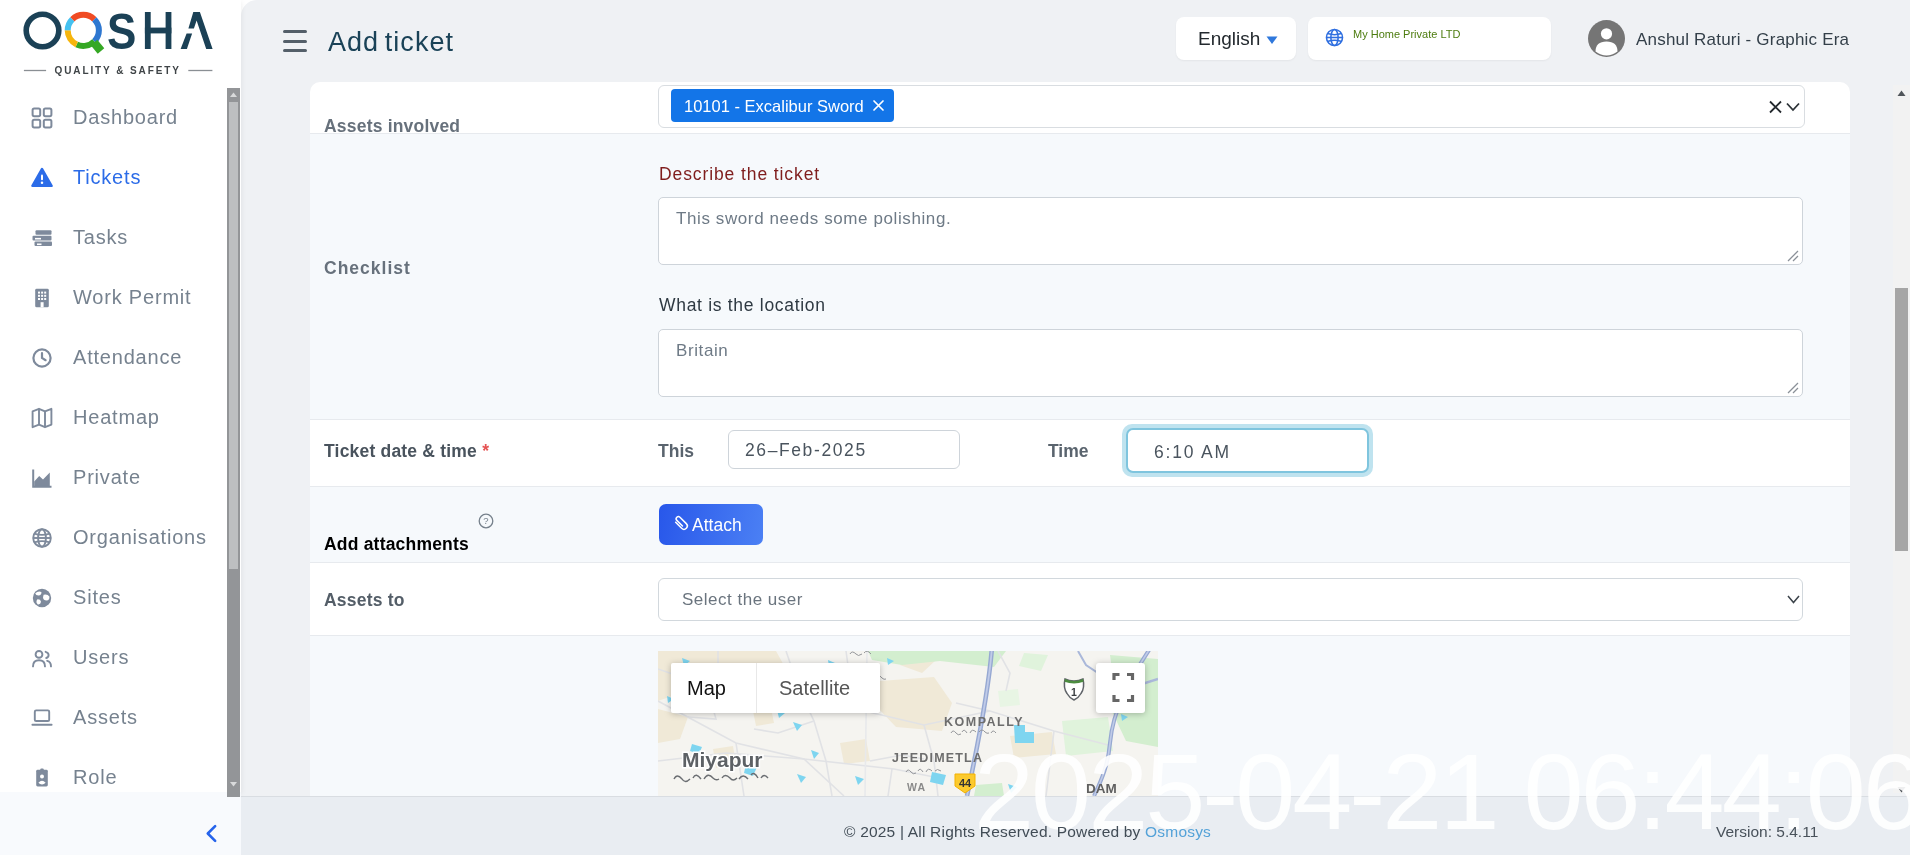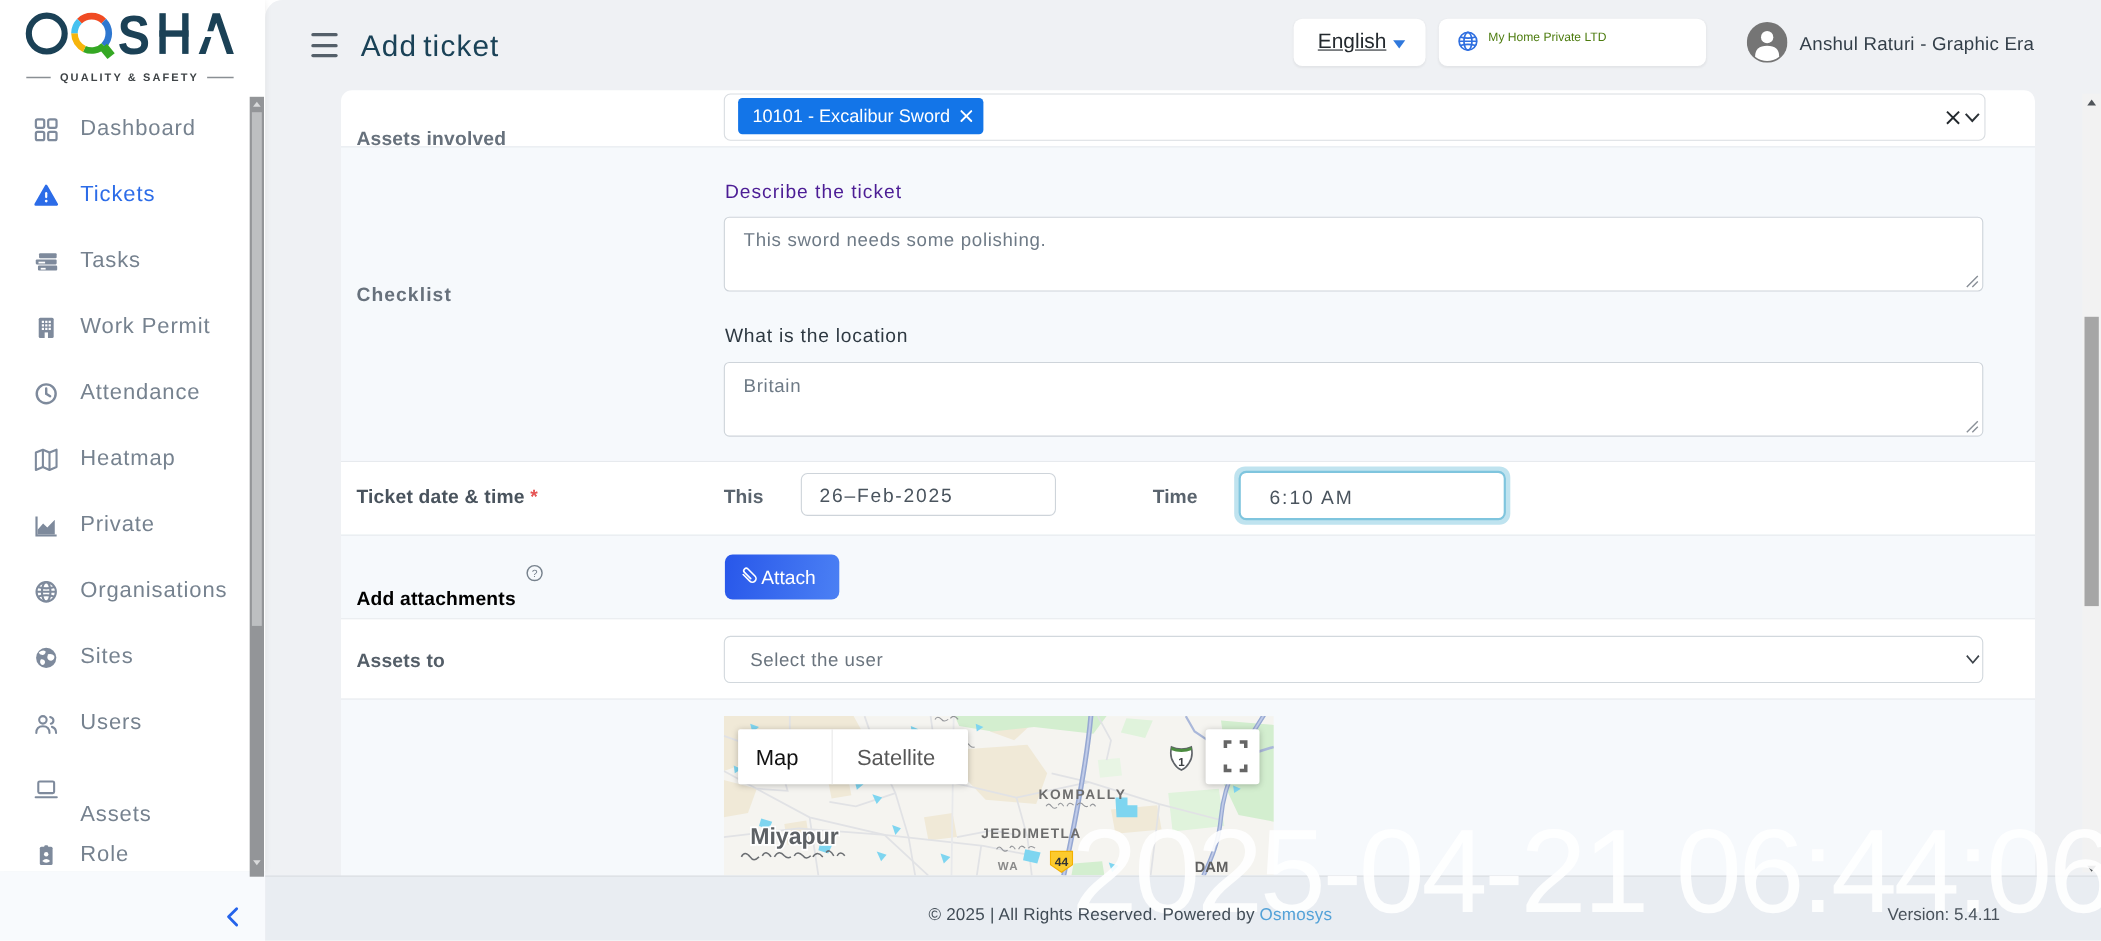--- a/index.html
+++ b/index.html
@@ -27,21 +27,21 @@
 <div class="row-line" style="top:635px;"></div>
 
 <div class="abs" style="left:283px;top:30px;width:24px;height:22px;">
  <div class="abs" style="left:0;top:0;width:24px;height:3px;background:#545f69;border-radius:2px;"></div>
  <div class="abs" style="left:0;top:9.5px;width:24px;height:3px;background:#545f69;border-radius:2px;"></div>
  <div class="abs" style="left:0;top:19px;width:24px;height:3px;background:#545f69;border-radius:2px;"></div>
 </div>
 <div class="abs" style="left:328px;top:27px;font-size:27px;letter-spacing:1.05px;word-spacing:-3px;color:#1a4257;">Add ticket</div>
 
 <div class="abs" style="left:1176px;top:17px;width:120px;height:43px;background:#fff;border-radius:8px;box-shadow:0 1px 2px rgba(0,0,0,0.05);"></div>
-<div class="abs" style="left:1198px;top:28px;font-size:19px;color:#23292e;text-decoration:underline;">English</div>
+<div class="abs" style="left:1198px;top:28px;font-size:19px;color:#23292e;">English</div>
 <svg class="abs" style="left:1265px;top:35px;" width="14" height="10" viewBox="0 0 14 10">
     <path d="M1.5 1.5 L12.5 1.5 L7 9 Z" fill="#2f78dc"></path>
   </svg>
 
 <div class="abs" style="left:1308px;top:17px;width:243px;height:43px;background:#fff;border-radius:8px;box-shadow:0 1px 2px rgba(0,0,0,0.05);"></div>
 <svg class="abs" style="left:1325px;top:28px;" width="19" height="19" viewBox="0 0 22 22">
     <circle cx="11" cy="11" r="9.3" fill="none" stroke="#2f6fe0" stroke-width="1.8"></circle>
     <ellipse cx="11" cy="11" rx="4.2" ry="9.3" fill="none" stroke="#2f6fe0" stroke-width="1.8"></ellipse>
     <line x1="1.7" y1="11" x2="20.3" y2="11" stroke="#2f6fe0" stroke-width="1.8"></line>
     <path d="M2.8 6.5 Q11 9 19.2 6.5 M2.8 15.5 Q11 13 19.2 15.5" fill="none" stroke="#2f6fe0" stroke-width="1.8"></path>
@@ -63,21 +63,21 @@
     <path d="M3 3 L12 12 M12 3 L3 12" stroke="#fff" stroke-width="1.7" stroke-linecap="round"></path>
   </svg>
 <svg class="abs" style="left:1769px;top:100px;" width="13" height="14" viewBox="0 0 13 14">
     <path d="M1 1.5 L12 12.5 M12 1.5 L1 12.5" stroke="#24292e" stroke-width="1.8"></path>
   </svg>
 <svg class="abs" style="left:1786px;top:102px;" width="14" height="10" viewBox="0 0 14 10">
     <path d="M1 1.5 L7 8 L13 1.5" fill="none" stroke="#2c3237" stroke-width="1.8"></path>
   </svg>
 
 <div class="lbl" style="left:324px;top:258px;letter-spacing:1px;">Checklist</div>
-<div class="abs" style="left:659px;top:164px;font-size:17.5px;color:#4c1d95;letter-spacing:.9px;">Describe the ticket</div>
+<div class="abs" style="left:659px;top:164px;font-size:17.5px;color:#7f1d1d;letter-spacing:.9px;">Describe the ticket</div>
 <div class="inp" style="left:658px;top:197px;width:1145px;height:68px;border-radius:5px;"></div>
 <div class="abs" style="left:676px;top:209px;font-size:17px;color:#6e7a86;letter-spacing:.6px;">This sword needs some polishing.</div>
 <svg class="abs" style="left:1787px;top:250px;" width="12" height="12" viewBox="0 0 12 12">
     <path d="M11 1 L1 11 M11 6 L6 11" stroke="#8a9098" stroke-width="1.3"></path>
   </svg>
 <div class="abs" style="left:659px;top:295px;font-size:17.5px;color:#2e3942;letter-spacing:.7px;">What is the location</div>
 <div class="inp" style="left:658px;top:329px;width:1145px;height:68px;border-radius:5px;"></div>
 <div class="abs" style="left:676px;top:341px;font-size:17px;color:#6e7a86;letter-spacing:.6px;">Britain</div>
 <svg class="abs" style="left:1787px;top:382px;" width="12" height="12" viewBox="0 0 12 12">
     <path d="M11 1 L1 11 M11 6 L6 11" stroke="#8a9098" stroke-width="1.3"></path>
@@ -353,21 +353,21 @@
     <circle cx="8" cy="7.4" r="3.4" fill="none" stroke="#7e8a9c" stroke-width="1.9"></circle>
     <path d="M2 19.4 Q2 13.2 8 13.2 Q14 13.2 14 19.4" fill="none" stroke="#7e8a9c" stroke-width="1.9" stroke-linecap="round"></path>
     <path d="M14.6 4.8 Q17.6 5.6 17.6 8 Q17.6 10.4 15.2 11" fill="none" stroke="#7e8a9c" stroke-width="1.9" stroke-linecap="round"></path>
     <path d="M16.2 13.8 Q20 14.8 20 19.4" fill="none" stroke="#7e8a9c" stroke-width="1.9" stroke-linecap="round"></path>
   </svg>
 <div class="nav" style="top:646px;">Users</div>
 <svg class="nico" style="top:707px;" width="22" height="22" viewBox="0 0 22 22">
     <rect x="3.8" y="3.4" width="14.4" height="10.6" rx="1.3" fill="none" stroke="#7e8a9c" stroke-width="1.9"></rect>
     <path d="M1.4 17.8 L20.6 17.8" stroke="#7e8a9c" stroke-width="1.9" stroke-linecap="round"></path>
   </svg>
-<div class="nav" style="top:706px;margin-top:23px;">Assets</div>
+<div class="nav" style="top:706px;">Assets</div>
 <svg class="nico" style="top:767px;" width="22" height="22" viewBox="0 0 22 22">
     <rect x="5.2" y="2.8" width="11.6" height="16.6" rx="1.4" fill="#7e8a9c"></rect>
     <rect x="9.3" y="1.4" width="3.4" height="3.2" rx="1" fill="#7e8a9c"></rect>
     <circle cx="11" cy="9.6" r="2" fill="#fff"></circle>
     <path d="M7.4 15.8 Q11 11.8 14.6 15.8 Q13 17.4 11 17.4 Q9 17.4 7.4 15.8 Z" fill="#fff"></path>
   </svg>
 <div class="nav" style="top:766px;">Role</div>
 
 <div class="abs" style="left:227px;top:88px;width:13px;height:709px;background:#939598;"></div>
 <div class="abs" style="left:229px;top:102px;width:9px;height:467px;background:#bdbfc1;"></div>

